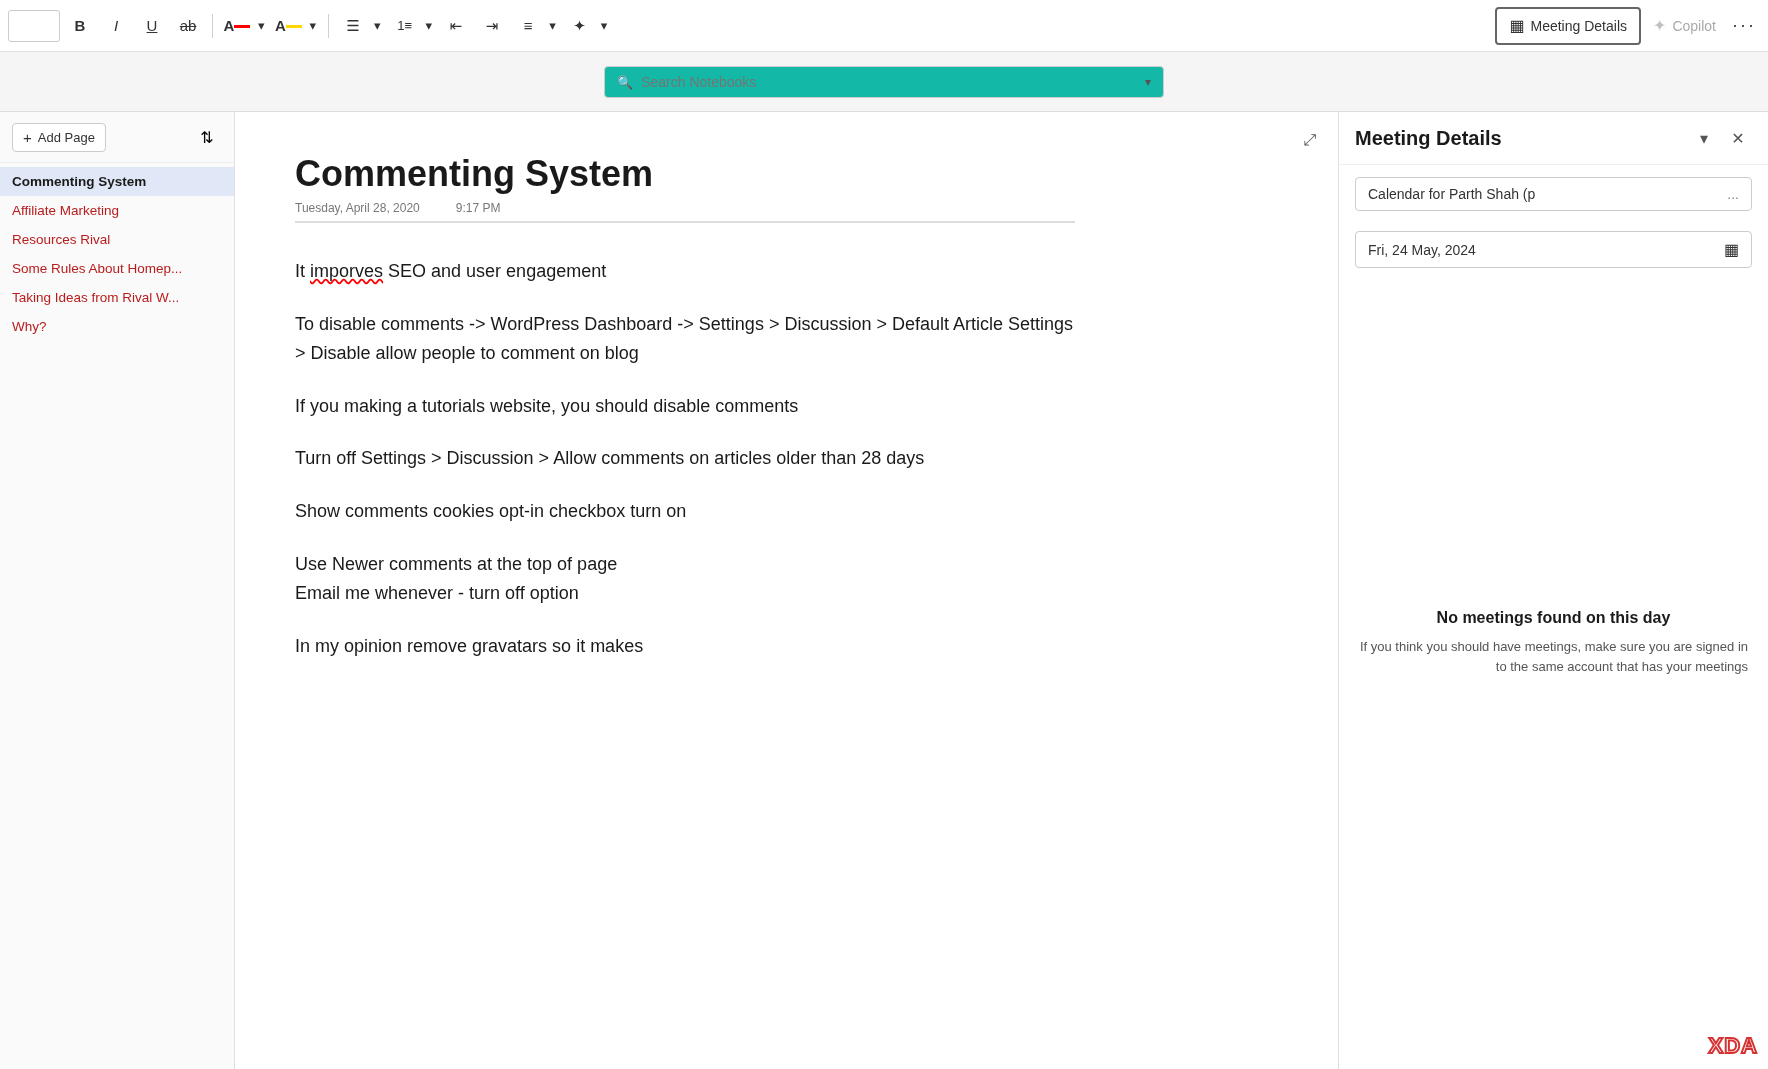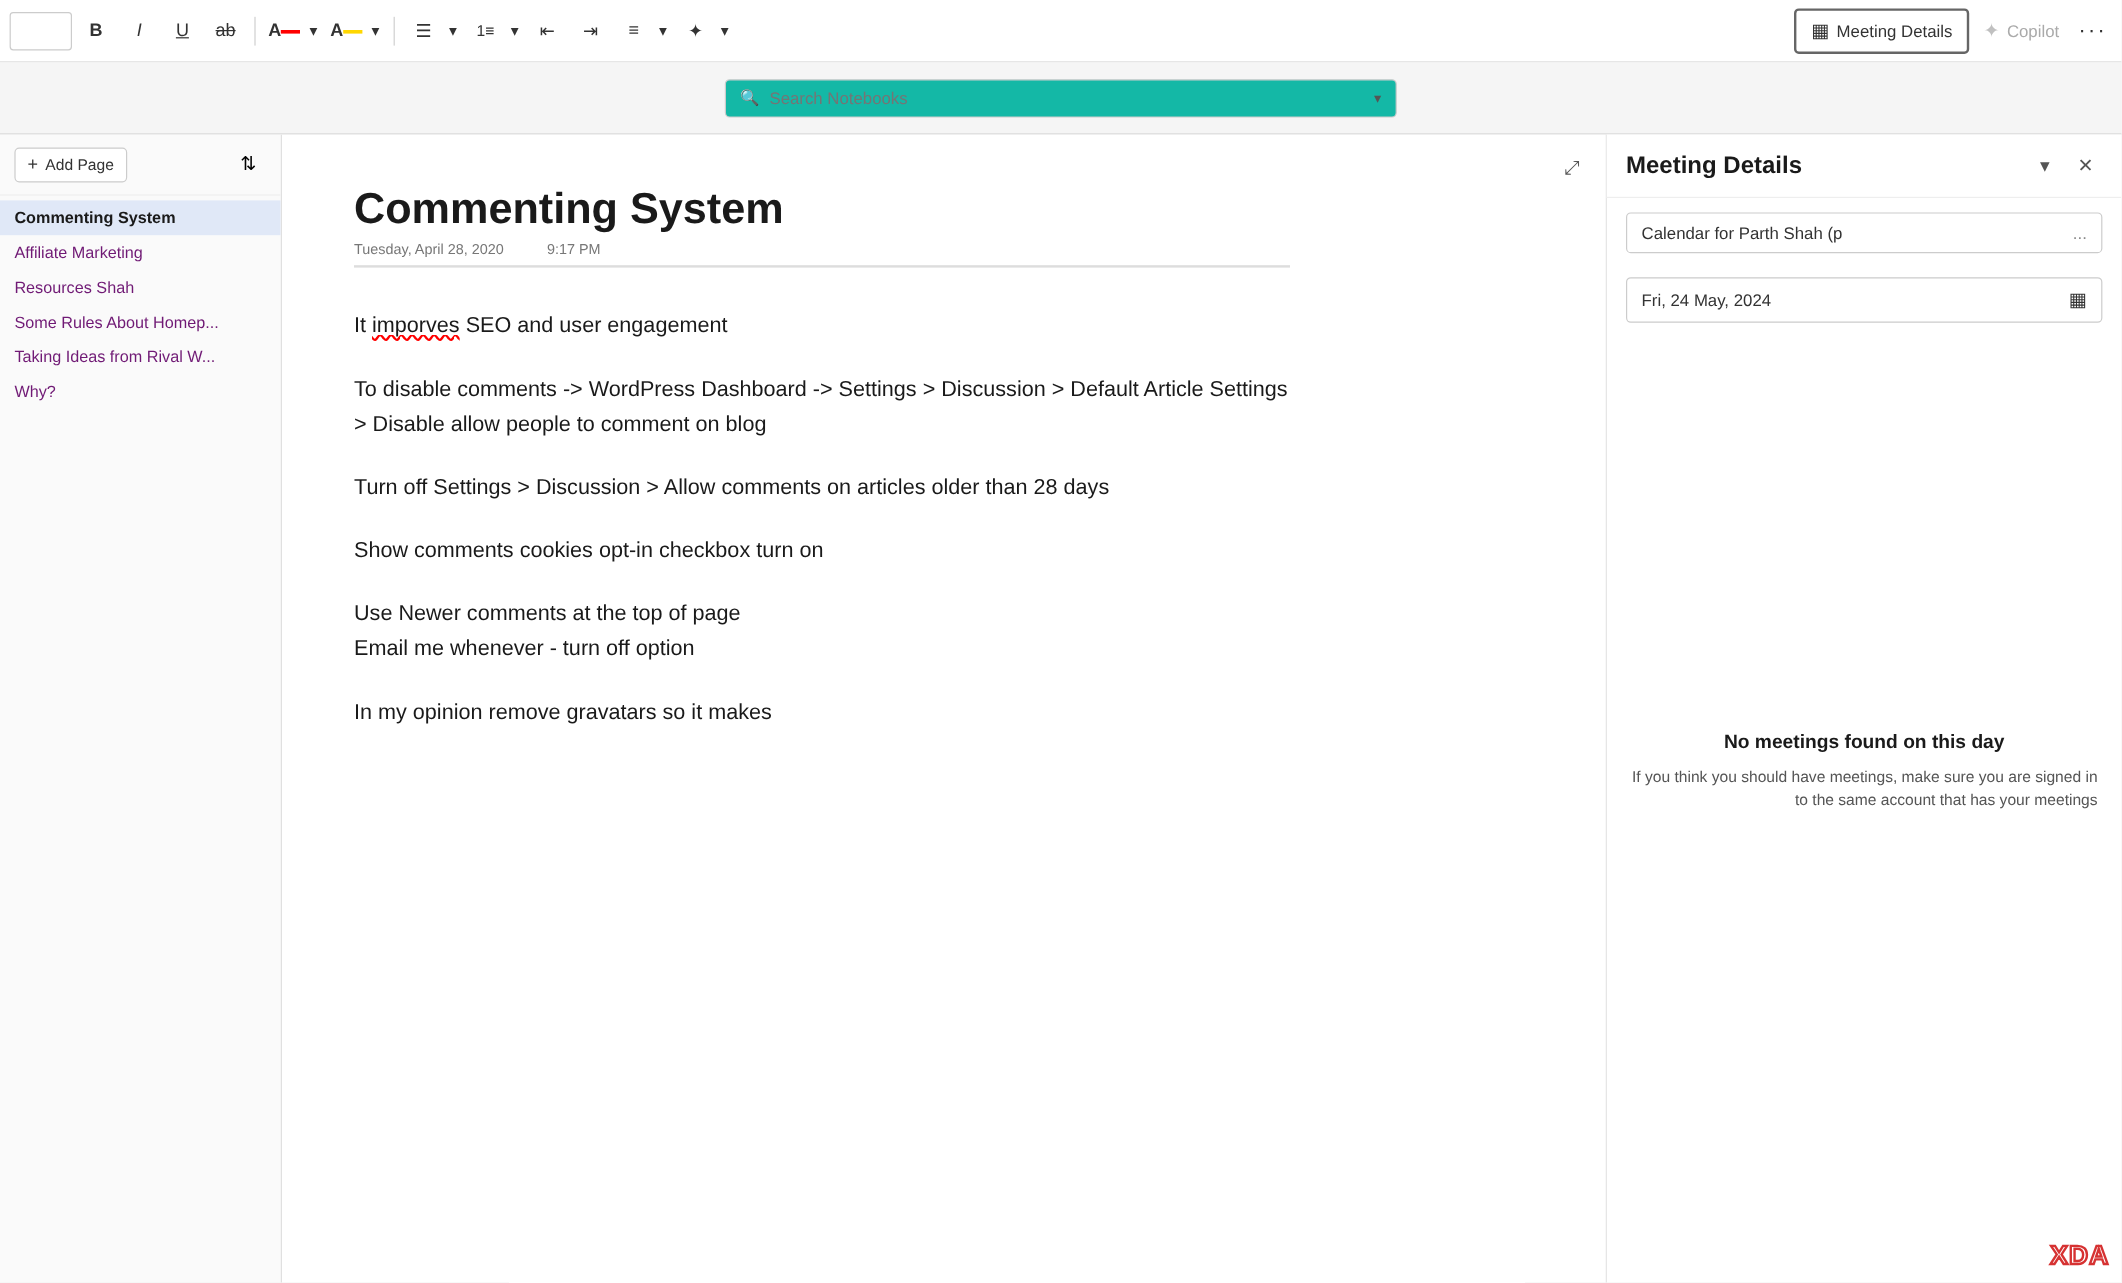--- a/index.html
+++ b/index.html
@@ -78,21 +78,21 @@
       display: flex; align-items: center; gap: 6px;
       background: #fff; border: 1px solid #ccc; border-radius: 4px;
       padding: 5px 10px; cursor: pointer; font-size: 13px; color: #333;
     }
     .sort-btn {
       width: 30px; height: 30px; border: none; background: transparent;
       cursor: pointer; border-radius: 3px; display: flex; align-items: center; justify-content: center;
     }
     .sidebar-items { flex: 1; overflow-y: auto; padding: 4px 0; }
     .sidebar-item {
-      padding: 7px 12px; font-size: 13.5px; color: #701a75; cursor: pointer;
+      padding: 7px 12px; font-size: 13.5px; color: #b91c1c; cursor: pointer;
       border-radius: 0; white-space: nowrap; overflow: hidden; text-overflow: ellipsis;
     }
     .sidebar-item.active { background: #e0e8f7; font-weight: 600; color: #1a1a1a; }
 
     
     .content-area {
       flex: 1; background: #fff; overflow-y: auto; position: relative;
     }
     .content-inner { padding: 40px 60px 60px 60px; max-width: 900px; }
     .expand-btn {
@@ -273,21 +273,21 @@
         <span style="font-size:15px;">+</span>
         <span>Add Page</span>
       </button>
       <button class="sort-btn">
         <span style="font-size:16px;">⇅</span>
       </button>
     </div>
     <div class="sidebar-items">
       <div class="sidebar-item active">Commenting System</div>
       <div class="sidebar-item">Affiliate Marketing</div>
-      <div class="sidebar-item">Resources Shah</div>
+      <div class="sidebar-item">Resources Rival</div>
       <div class="sidebar-item">Some Rules About Homep...</div>
       <div class="sidebar-item">Taking Ideas from Rival W...</div>
       <div class="sidebar-item">Why?</div>
     </div>
   </div>
 
   <div class="content-area">
     <button class="expand-btn">
       <span>⤢</span>
     </button>
@@ -296,20 +296,23 @@
       <div class="page-meta">
         <span>Tuesday, April 28, 2020</span>
         <span>9:17 PM</span>
       </div>
       <div class="content-body">
         <p class="content-para">
           It <span class="typo-underline">imporves</span> SEO and user engagement
         </p>
         <p class="content-para">
           To disable comments -&gt; WordPress Dashboard -&gt; Settings &gt; Discussion &gt; Default Article Settings &gt; Disable allow people to comment on blog
+        </p>
+        <p class="content-para">
+          If you making a tutorials website, you should disable comments
         </p>
         <p class="content-para">
           Turn off Settings &gt; Discussion &gt; Allow comments on articles older than 28 days
         </p>
         <p class="content-para">
           Show comments cookies opt-in checkbox turn on
         </p>
         <p class="content-para">
           Use Newer comments at the top of page<br>
           Email me whenever - turn off option

